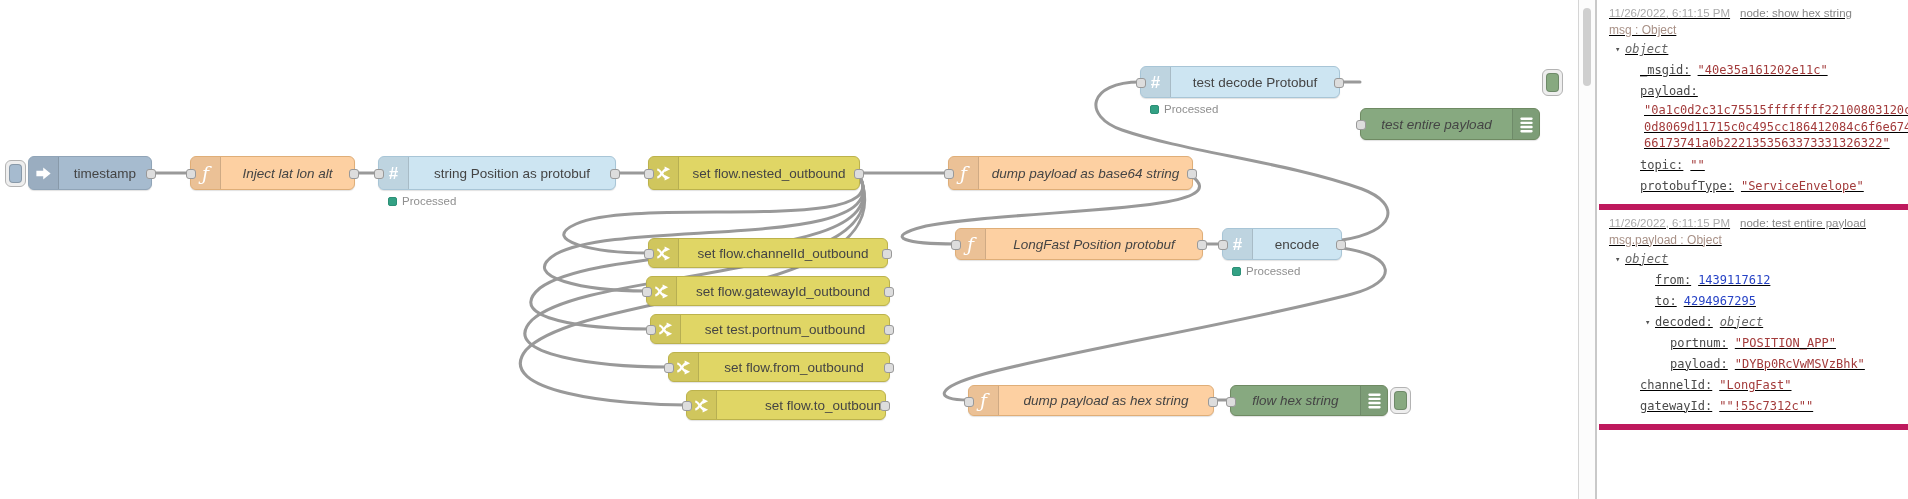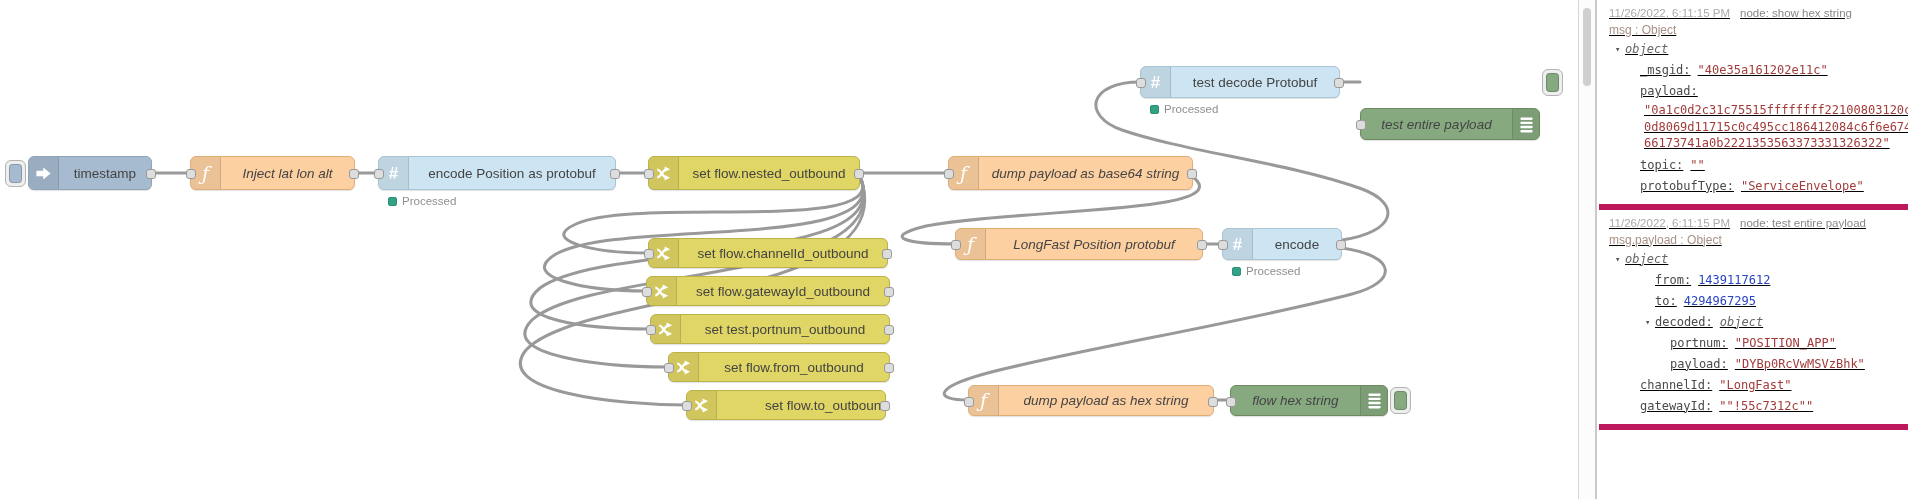--- a/index.html
+++ b/index.html
@@ -120,21 +120,21 @@
           <span class="fx">ƒ</span>
         </div>
         <div class="label">Inject lat lon alt</div>
         <div class="port" style="left: -5px; top: 12px;"></div>
         <div class="port" style="right: -5px; top: 12px;"></div>
       </div>
       <div class="node t-protobuf" style="left: 378px; top: 156px; width: 238px; height: 34px;">
         <div class="iconzone">
           <span class="hash">#</span>
         </div>
-        <div class="label">encode Position as protobuf</div>
+        <div class="label">string Position as protobuf</div>
         <div class="port" style="left: -5px; top: 12px;"></div>
         <div class="port" style="right: -5px; top: 12px;"></div>
       </div>
       <div class="status" style="left: 388px; top: 195px;">
         <span class="dot"></span>
         <span>Processed</span>
       </div>
       <div class="node t-change" style="left: 648px; top: 156px; width: 212px; height: 34px;">
         <div class="iconzone">
           <svg viewBox="0 0 20 20">

